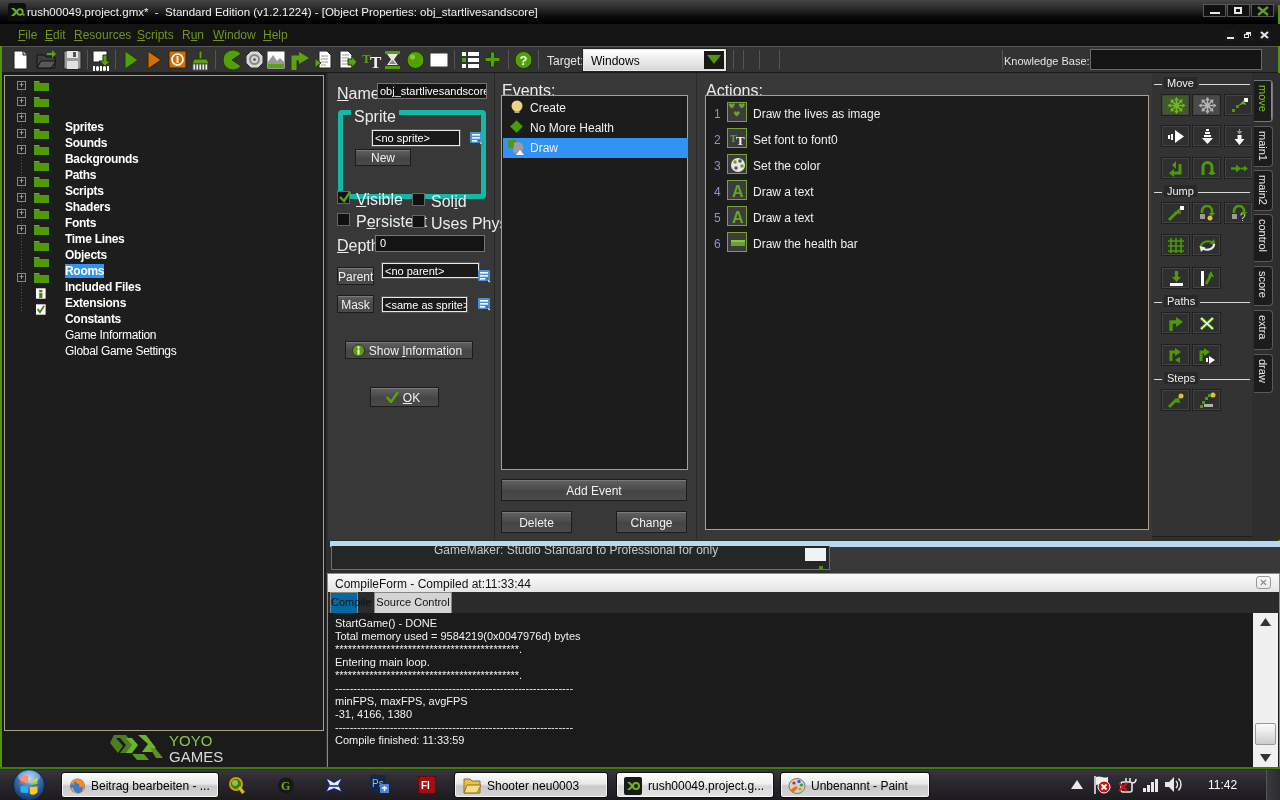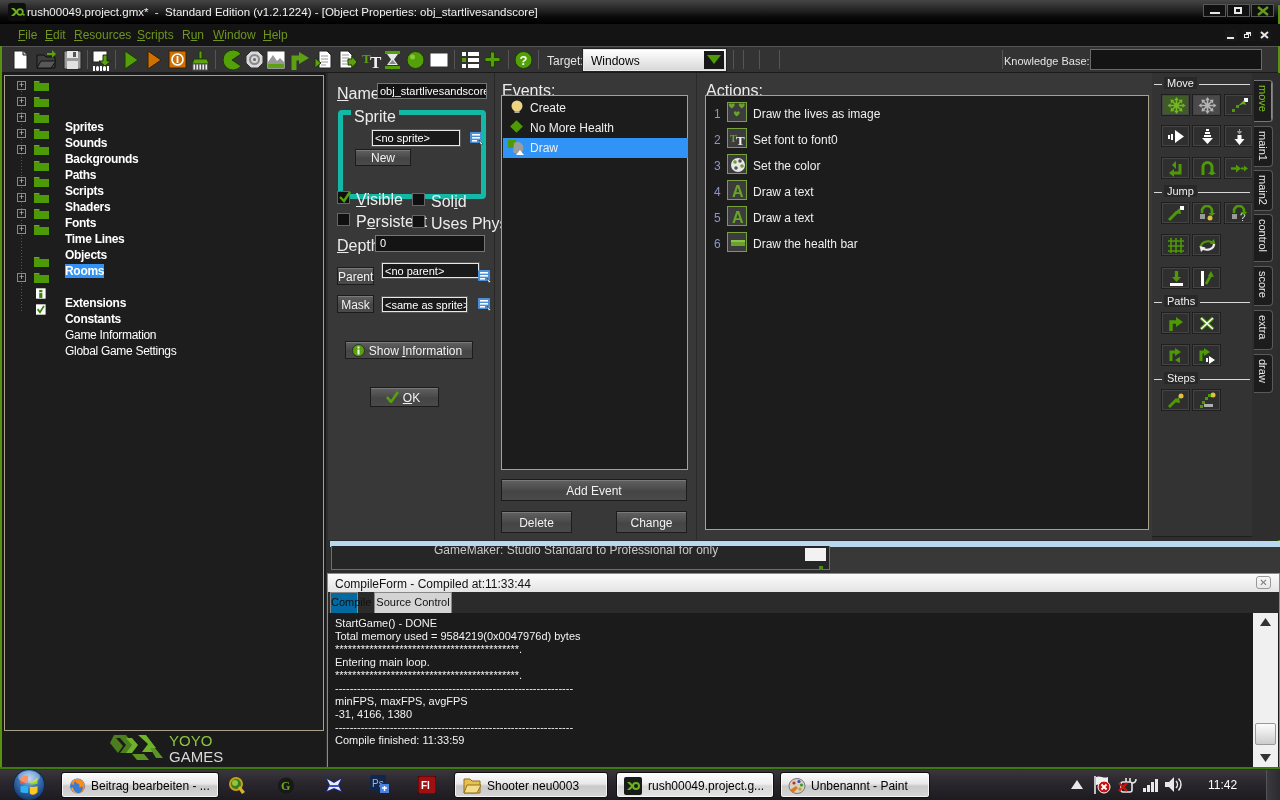--- a/index.html
+++ b/index.html
@@ -341,20 +341,27 @@
           </svg>
           <div class="lbl">Objects</div>
         </div>
     <div class="trow sel" style="top:146px;">
           <div class="plus">+</div>
           <svg class="folder" viewBox="0 0 15 11">
             <path fill="#4e9a06" d="M0 2h5l1 1h9v8H0z"></path>
             <path fill="#5fb00a" d="M0 1h5l1 1H0z"></path>
           </svg>
           <div class="lbl">Rooms</div>
+        </div>
+    <div class="trow" style="top:162px;">
+          <svg class="folder" viewBox="0 0 15 11">
+            <path fill="#4e9a06" d="M0 2h5l1 1h9v8H0z"></path>
+            <path fill="#5fb00a" d="M0 1h5l1 1H0z"></path>
+          </svg>
+          <div class="lbl">Included Files</div>
         </div>
     <div class="trow" style="top:178px;">
           <svg class="folder" viewBox="0 0 15 11">
             <path fill="#4e9a06" d="M0 2h5l1 1h9v8H0z"></path>
             <path fill="#5fb00a" d="M0 1h5l1 1H0z"></path>
           </svg>
           <div class="lbl">Extensions</div>
         </div>
     <div class="trow" style="top:194px;">
           <div class="plus">+</div>

